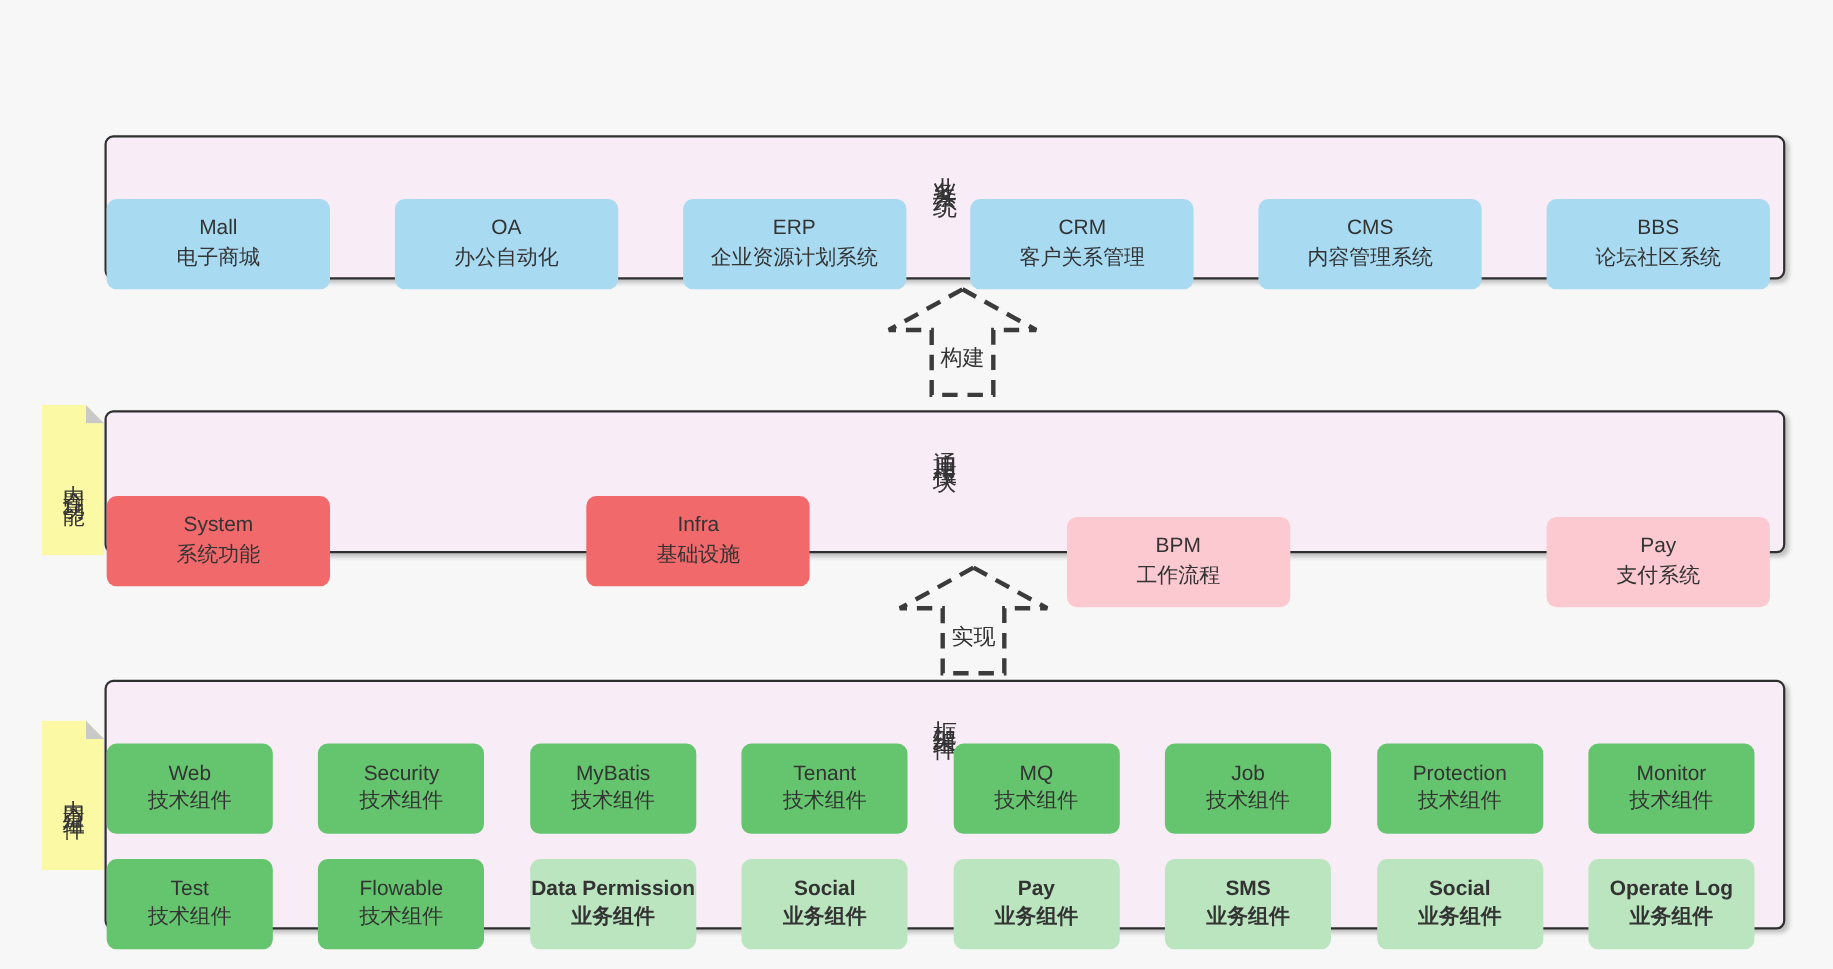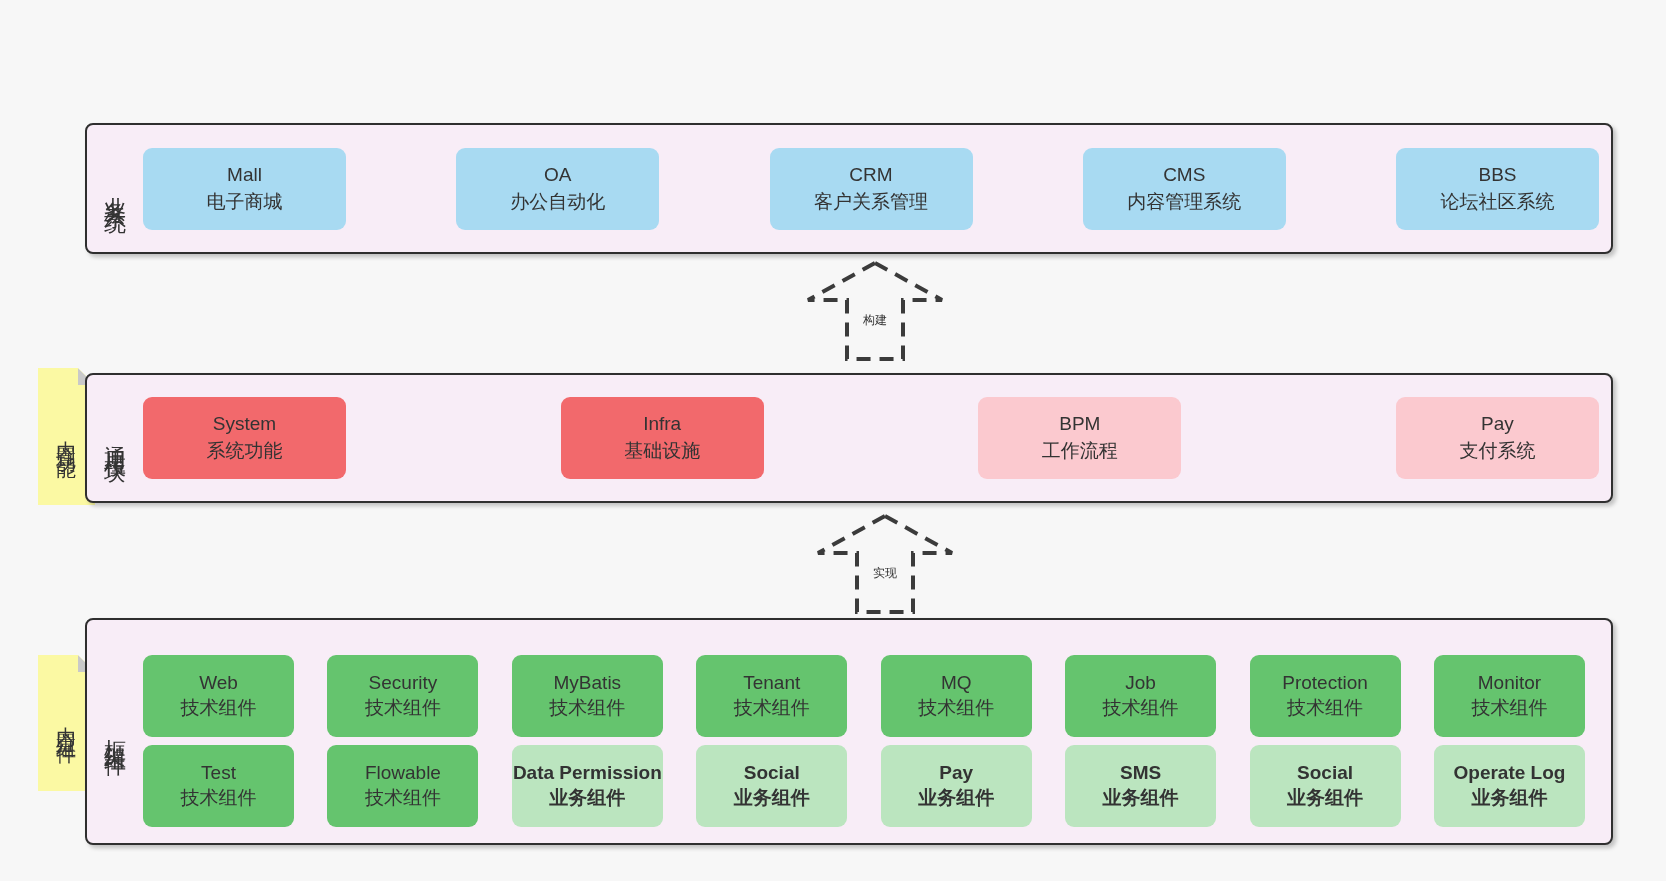--- a/index.html
+++ b/index.html
@@ -10,85 +10,90 @@
     --text:#333333; --arrow:#3b3b3b;
   }
   *{box-sizing:border-box;}
   html,body{margin:0;padding:0;}
   body{
     width:1666px;height:881px;position:relative;overflow:hidden;
     background:var(--page_bg);color:var(--text);
     font-family:"Liberation Sans","DejaVu Sans",sans-serif;
   }
   .panel{
-    position:absolute;left:85px;width:1528px;z-index:1;
+    position:absolute;left:95px;width:1528px;z-index:1;
     background:var(--panel_bg);
     border:2px solid var(--panel_border);border-radius:8px;
     box-shadow:3px 3px 4px rgba(0,0,0,0.22);
     display:flex;
+    flex-direction:column;
   }
   #panel-business{top:123px;height:131px;}
   #panel-modules{top:373px;height:130px;}
   #panel-components{top:618px;height:227px;}
   .label-col{flex:0 0 56px;display:flex;align-items:center;justify-content:center;}
   .vtext{
     writing-mode:vertical-rl;text-orientation:upright;
     font-size:22px;letter-spacing:5px;color:var(--text);line-height:1;
   }
   .row6{flex:1;display:flex;align-items:center;justify-content:space-between;padding-right:12px;}
   .box{
     display:flex;flex-direction:column;align-items:center;justify-content:center;
     text-align:center;border-radius:9px;font-size:19px;line-height:1.42;color:var(--text);
   }
   .box.big{width:203px;height:82px;}
   .box.small{width:151px;height:82px;line-height:1.3;}
   .blue{background:var(--blue);}
   .red{background:var(--red);}
-  .pink{background:var(--pink);}
+  .pink{background:var(--pink);margin-top:39px;}
   .gdark{background:var(--green_dark);}
   .glight{background:var(--green_light);font-weight:bold;}
-  .comp-col{flex:1;display:flex;flex-direction:column;justify-content:center;gap:8px;padding-right:26px;margin-top:19px;}
+  .comp-col{flex:1;display:flex;flex-direction:column;justify-content:center;gap:23px;padding-right:26px;}
   .row8{display:flex;justify-content:space-between;}
   .sticky{
     position:absolute;width:57px;z-index:0;background:var(--sticky_yellow);
     display:flex;align-items:center;justify-content:center;
     clip-path:polygon(0 0, calc(100% - 17px) 0, 100% 17px, 100% 100%, 0 100%);
   }
   .sticky::after{
     content:"";position:absolute;top:0;right:0;width:17px;height:17px;
     background:var(--sticky_fold);clip-path:polygon(0 0, 100% 100%, 0 100%);
   }
   #sticky-modules{left:38px;top:368px;height:137px;}
   #sticky-components{left:38px;top:655px;height:136px;}
   .sticky .vtext{font-size:20px;letter-spacing:6px;}
   .arrow{position:absolute;width:140px;height:102px;z-index:0;}
   #arrow-build{left:805px;top:260px;}
   #arrow-implement{left:815px;top:513px;}
   .arrow svg{display:block;width:100%;height:100%;}
   .arrow-label{
     position:absolute;left:0;right:0;top:52px;text-align:center;
-    font-size:12px;color:var(--text);
+    font-size:20px;color:var(--text);
   }
   .arrow-label span{background:var(--page_bg);padding:0 3px;display:inline-block;}
 </style>
 </head>
 <body>
 
 <div class="panel" id="panel-business">
   <div class="label-col">
     <div class="vtext">业务系统</div>
   </div>
   <div class="row6">
     <div class="box big blue">
       <span>Mall</span>
       <span>电子商城</span>
     </div>
     <div class="box big blue">
       <span>OA</span>
       <span>办公自动化</span>
+    </div>
+    <div class="box big blue">
+      <span>ERP</span>
+      <span>企业资源计划系统</span>
     </div>
     <div class="box big blue">
       <span>CRM</span>
       <span>客户关系管理</span>
     </div>
     <div class="box big blue">
       <span>CMS</span>
       <span>内容管理系统</span>
     </div>
     <div class="box big blue">

